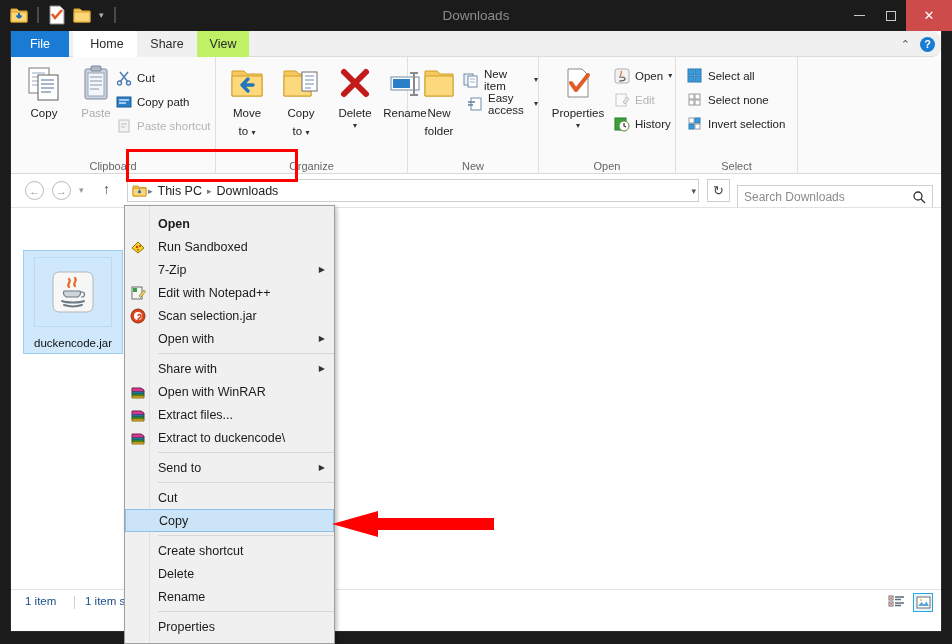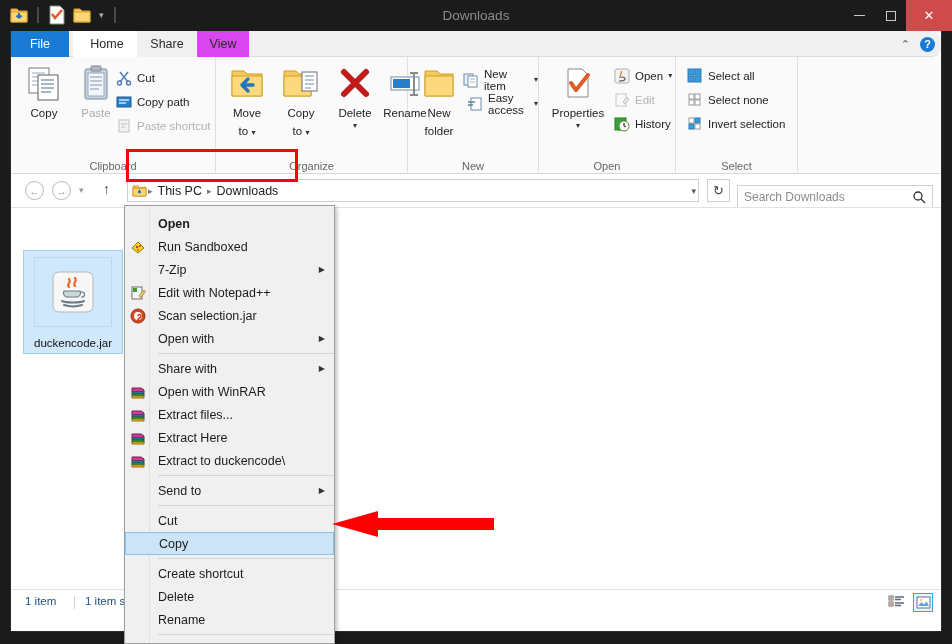--- a/index.html
+++ b/index.html
@@ -37,21 +37,21 @@
     background: #ffffff; border: 1px solid #2b2b2b; border-top: none;
   }
 
   
   .tabstrip { position: relative; height: 26px; background: #f0f0f0; border-bottom: 1px solid #dcdcdc; border-radius: 9px; }
   .tab { position: absolute; top: 0; height: 26px; line-height: 26px; font-size: 12.5px;
          text-align: center; color: #2b2b2b; }
   .tab.file { left: 0; width: 58px; background: #1a7bd4; color: #fff; }
   .tab.home { left: 62px; width: 68px; background: #fff; }
   .tab.share { left: 126px; width: 60px; background: #f0f0f0; }
-  .tab.view { right: auto; left: 186px; width: 52px; background: #d946ef; }
+  .tab.view { right: auto; left: 186px; width: 52px; background: #bef264; }
   .tab-right { position: absolute; right: 6px; top: 0; height: 26px; display: flex; align-items: center; gap: 10px; }
   .chev-up { color: #555; font-size: 11px; }
   .help-ico { width: 15px; height: 15px; border-radius: 50%; background: #1a7bd4; color: #fff;
               font-size: 11px; font-weight: bold; display: flex; align-items: center; justify-content: center; }
 
   
   .ribbon { position: relative; height: 117px; background: #fafafa; border-bottom: 1px solid #d9d9d9; }
   .rgroup { position: absolute; top: 0; height: 117px; border-right: 1px solid #dfdfdf; }
   .rgroup-label { position: absolute; bottom: 2px; left: 0; width: 100%; text-align: center;
                   font-size: 11px; color: #666; }
@@ -552,31 +552,20 @@
       </div>
       <div class="ctx-item">
         <span class="ci-ico">
           <svg width="16" height="16" viewBox="0 0 16 16">
             <path d="M2 4h9l3 2v2H2z" fill="#d43a8f" stroke="#7a1d52"></path>
             <path d="M2 8h12v2H2z" fill="#2a9ad4" stroke="#134f73"></path>
             <path d="M2 10h12v2H2z" fill="#3aaa3a" stroke="#1d5c1d"></path>
             <path d="M2 12h12v2H2z" fill="#e8c23a" stroke="#8a6d0a"></path>
           </svg>
         </span>
-        <span class="ci-lbl">Extract Here</span>
-      </div>
-      <div class="ctx-item">
-        <span class="ci-ico">
-          <svg width="16" height="16" viewBox="0 0 16 16">
-            <path d="M2 4h9l3 2v2H2z" fill="#d43a8f" stroke="#7a1d52"></path>
-            <path d="M2 8h12v2H2z" fill="#2a9ad4" stroke="#134f73"></path>
-            <path d="M2 10h12v2H2z" fill="#3aaa3a" stroke="#1d5c1d"></path>
-            <path d="M2 12h12v2H2z" fill="#e8c23a" stroke="#8a6d0a"></path>
-          </svg>
-        </span>
         <span class="ci-lbl">Extract to duckencode\</span>
       </div>
 
       <div class="ctx-sep"></div>
 
       <div class="ctx-item">
         <span class="ci-lbl">Send to</span>
         <span class="ci-arrow">▶</span>
       </div>
 

